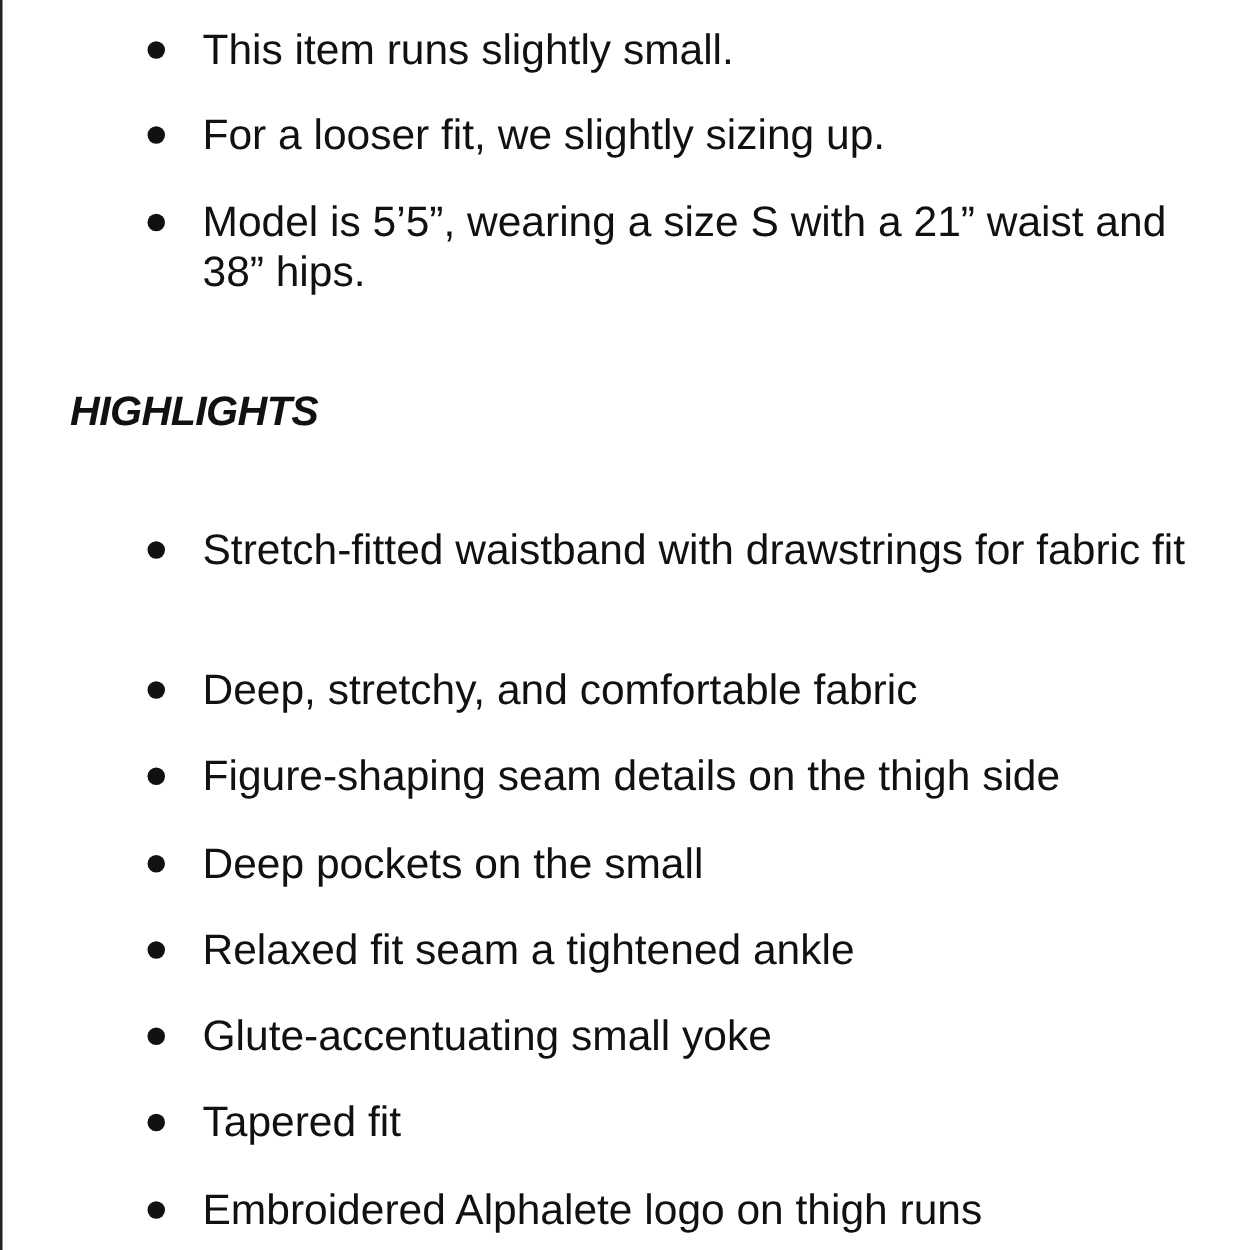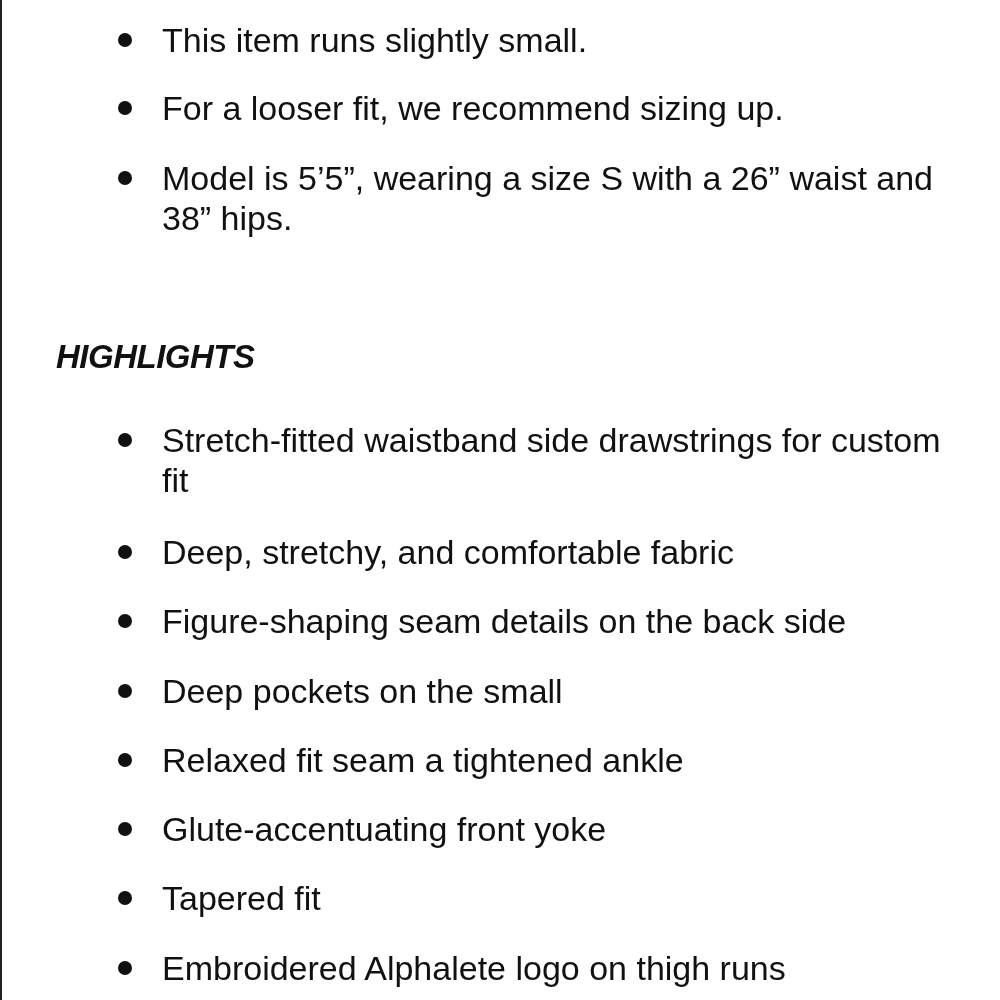--- a/index.html
+++ b/index.html
@@ -5,68 +5,68 @@
   html, body { margin:0; padding:0; }
   body {
     width:1000px; height:1000px; overflow:hidden; background:#ffffff;
     font-family:"Liberation Sans", sans-serif; color:#111111; position:relative;
   }
   .left-rule { position:absolute; left:0; top:0; width:2px; height:1000px; background:#222; }
   .list { position:absolute; left:0; margin:0; padding:0; list-style:none; }
   .item { position:absolute; left:0; width:1000px; }
   .bullet { position:absolute; left:118px; width:14px; height:14px; border-radius:50%; background:#111; }
   .text { position:absolute; left:162px; width:790px; font-size:34px; line-height:40px; }
-  .heading { position:absolute; left:56px; top:310px; font-size:33px; font-weight:bold; font-style:italic; letter-spacing:-0.5px;margin-top:28px; }
+  .heading { position:absolute; left:56px; top:310px; font-size:33px; font-weight:bold; font-style:italic; letter-spacing:-0.5px; }
 </style>
 </head>
 <body>
 
 <div class="left-rule"></div>
 
 <ul class="list">
   <li class="item" style="top:20px">
     <span class="bullet" style="top:13px"></span>
     <span class="text">This item runs slightly small.</span>
   </li>
   <li class="item" style="top:88px">
     <span class="bullet" style="top:13px"></span>
-    <span class="text">For a looser fit, we recommend sizing up.</span>
+    <span class="text">For a looser fit, we slightly sizing up.</span>
   </li>
   <li class="item" style="top:158px">
     <span class="bullet" style="top:13px"></span>
-    <span class="text">Model is 5’5”, wearing a size S with a 26” waist and 38” hips.</span>
+    <span class="text">Model is 5’5”, wearing a size S with a 21” waist and 38” hips.</span>
   </li>
 </ul>
 
 <div class="heading">HIGHLIGHTS</div>
 
 <ul class="list">
   <li class="item" style="top:420px">
     <span class="bullet" style="top:13px"></span>
-    <span class="text">Stretch-fitted waistband side drawstrings for custom fit</span>
+    <span class="text">Stretch-fitted waistband with drawstrings for fabric fit</span>
   </li>
   <li class="item" style="top:532px">
     <span class="bullet" style="top:13px"></span>
     <span class="text">Deep, stretchy, and comfortable fabric</span>
   </li>
   <li class="item" style="top:601px">
     <span class="bullet" style="top:13px"></span>
-    <span class="text">Figure-shaping seam details on the back side</span>
+    <span class="text">Figure-shaping seam details on the thigh side</span>
   </li>
   <li class="item" style="top:671px">
     <span class="bullet" style="top:13px"></span>
     <span class="text">Deep pockets on the small</span>
   </li>
   <li class="item" style="top:740px">
     <span class="bullet" style="top:13px"></span>
     <span class="text">Relaxed fit seam a tightened ankle</span>
   </li>
   <li class="item" style="top:809px">
     <span class="bullet" style="top:13px"></span>
-    <span class="text">Glute-accentuating front yoke</span>
+    <span class="text">Glute-accentuating small yoke</span>
   </li>
   <li class="item" style="top:878px">
     <span class="bullet" style="top:13px"></span>
     <span class="text">Tapered fit</span>
   </li>
   <li class="item" style="top:948px">
     <span class="bullet" style="top:13px"></span>
     <span class="text">Embroidered Alphalete logo on thigh runs</span>
   </li>
 </ul>

